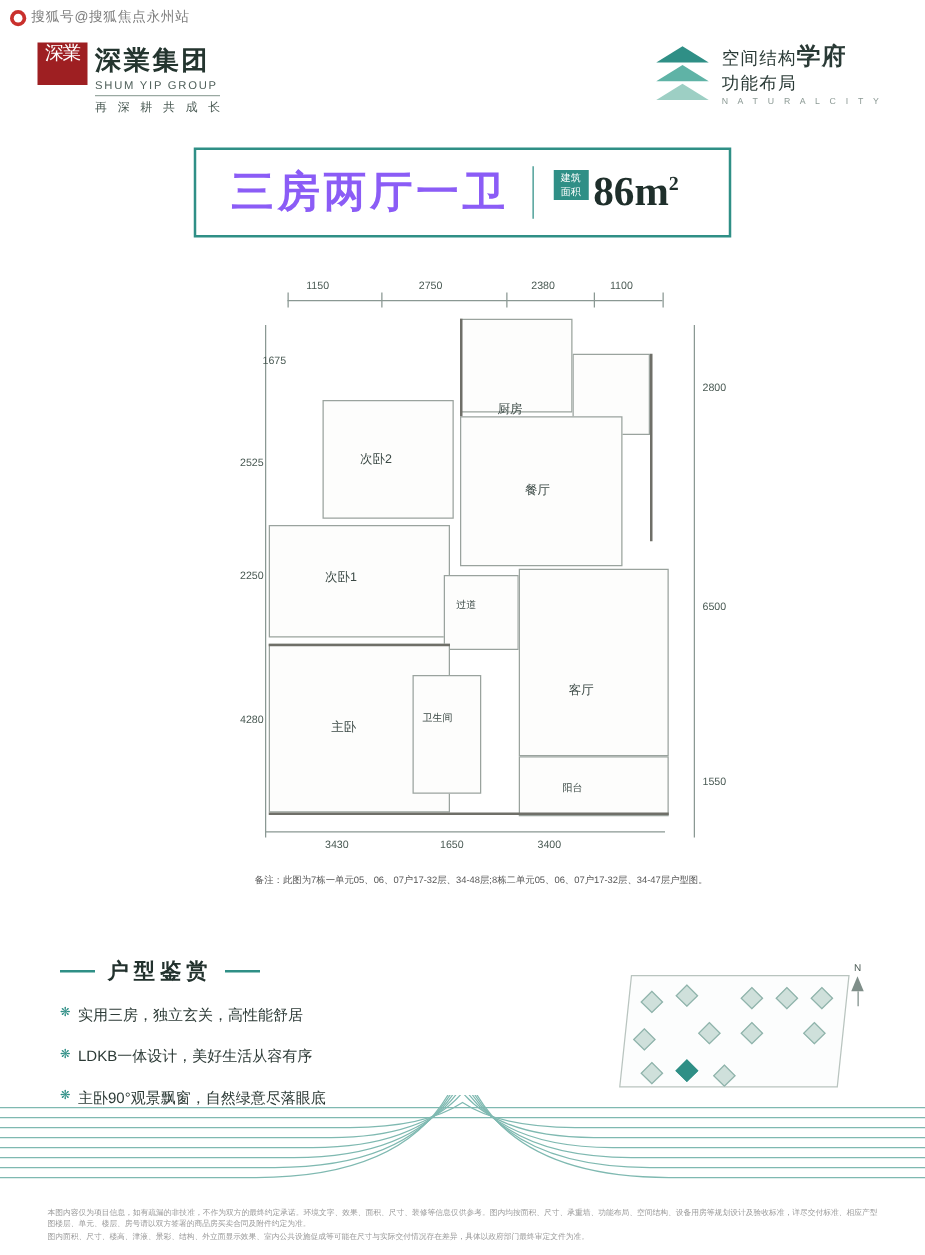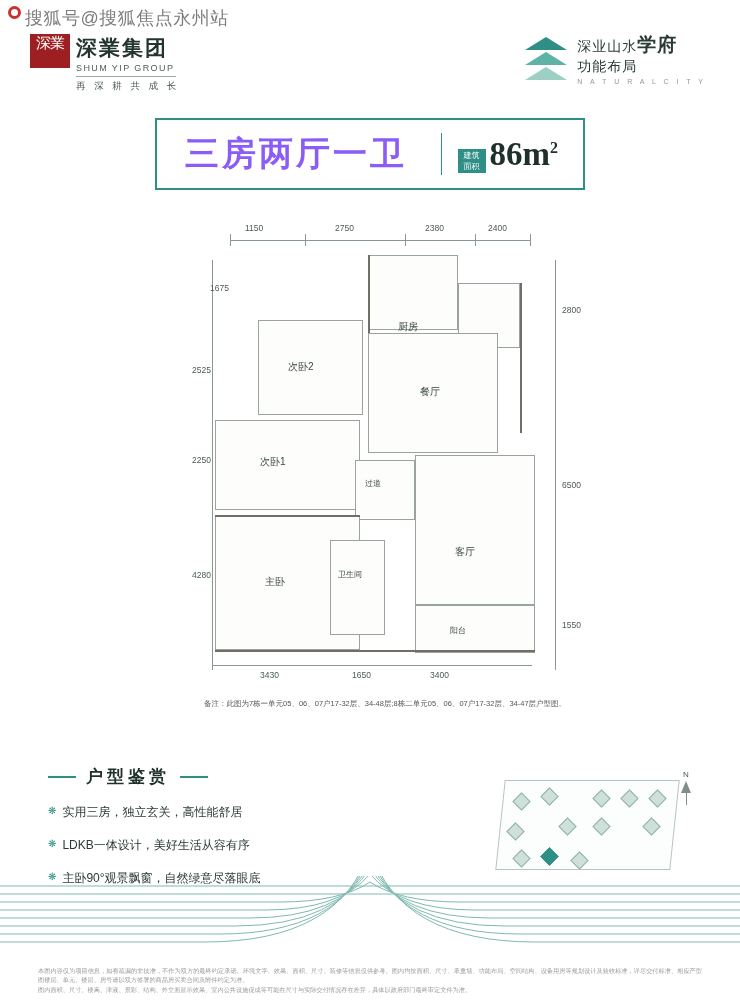--- a/index.html
+++ b/index.html
@@ -7,22 +7,22 @@
   body {
     width: 740px; height: 1004px;
     background: #ffffff;
     font-family: "Liberation Sans", sans-serif;
     color: #2e3b3a;
     position: relative;
     overflow: hidden;
   }
   .watermark {
     position:absolute; top:6px; left:8px;
-    font-size: 18px; color:#7d7d7d; letter-spacing:0.5px;
-    display:flex; align-items:flex-start; gap:4px;
+    font-size: 11px; color:#7d7d7d; letter-spacing:0.5px;
+    display:flex; align-items:flex-end; gap:4px;
   }
   .wm-logo {
     display:inline-block; width:13px; height:13px; border-radius:50%;
     background:#c9302c; position:relative;
   }
   .wm-logo:after{
     content:""; position:absolute; left:3px; top:3px; width:7px; height:7px;
     border-radius:50%; background:#fff;
   }
 
@@ -62,21 +62,21 @@
     font-size:34px; font-weight:bold; letter-spacing:3px; color:#8b5cf6;
     padding-left:28px; font-family:"Liberation Serif", serif;
   }
   .title-sep { width:1px; height:42px; background:#2f8f86; margin:0 16px 0 auto; }
   .area-tag {
     width:28px; height:24px; background:#2f8f86; color:#fff; font-size:8px;
     line-height:11px; text-align:center; padding-top:1px; margin-right:4px;
   }
   .area-val { font-size:33px; font-weight:bold; color:#1f2f2b; font-family:"Liberation Serif", serif;}
   .area-val sup{ font-size:16px; }
-  .title-right { display:flex; align-items:flex-end; padding-right:25px; }
+  .title-right { display:flex; align-items:flex-start; padding-right:40px; }
 
   
   .plan { position:absolute; left:150px; top:215px; width:450px; height:470px; }
   .dim { position:absolute; font-size:8.5px; color:#4a5a54; }
   .dimline { position:absolute; background:#8a9893; }
   .tick { position:absolute; background:#8a9893; }
 
   .room {
     position:absolute; border:1px solid #9aa39e; background:#fdfdfc;
   }
@@ -150,21 +150,21 @@
   </div>
 
   <div class="brand-right">
     <div class="diamond-logo">
       <div class="d1"></div>
         <div class="d2"></div>
         <div class="d3"></div>
     </div>
     <div>
       <div class="right-cn1">
-        <span>深业山水</span><b>学府</b>
+        <span>空间结构</span><b>学府</b>
       </div>
       <div class="right-cn2">
         <span>功能布局</span>
       </div>
       <div class="right-en">N A T U R A L C I T Y</div>
     </div>
   </div>
 </div>
 
 <div class="title-box">
@@ -185,21 +185,21 @@
 
   <div class="dimline" style="left:80px; top:25px; width:300px; height:1px;"></div>
   <div class="tick" style="left:80px; top:19px; width:1px; height:12px;"></div>
   <div class="tick" style="left:155px; top:19px; width:1px; height:12px;"></div>
   <div class="tick" style="left:255px; top:19px; width:1px; height:12px;"></div>
   <div class="tick" style="left:325px; top:19px; width:1px; height:12px;"></div>
   <div class="tick" style="left:380px; top:19px; width:1px; height:12px;"></div>
   <div class="dim" style="left:95px; top:8px;">1150</div>
   <div class="dim" style="left:185px; top:8px;">2750</div>
   <div class="dim" style="left:275px; top:8px;">2380</div>
-  <div class="dim" style="left:338px; top:8px;">2400</div>
+  <div class="dim" style="left:338px; top:8px;">1100</div>
 
   <div class="dimline" style="left:62px; top:45px; width:1px; height:410px;"></div>
   <div class="dim" style="left:60px; top:68px;">1675</div>
   <div class="dim" style="left:42px; top:150px;">2525</div>
   <div class="dim" style="left:42px; top:240px;">2250</div>
   <div class="dim" style="left:42px; top:355px;">4280</div>
 
   <div class="dimline" style="left:405px; top:45px; width:1px; height:410px;"></div>
   <div class="dim" style="left:412px; top:90px;">2800</div>
   <div class="dim" style="left:412px; top:265px;">6500</div>

